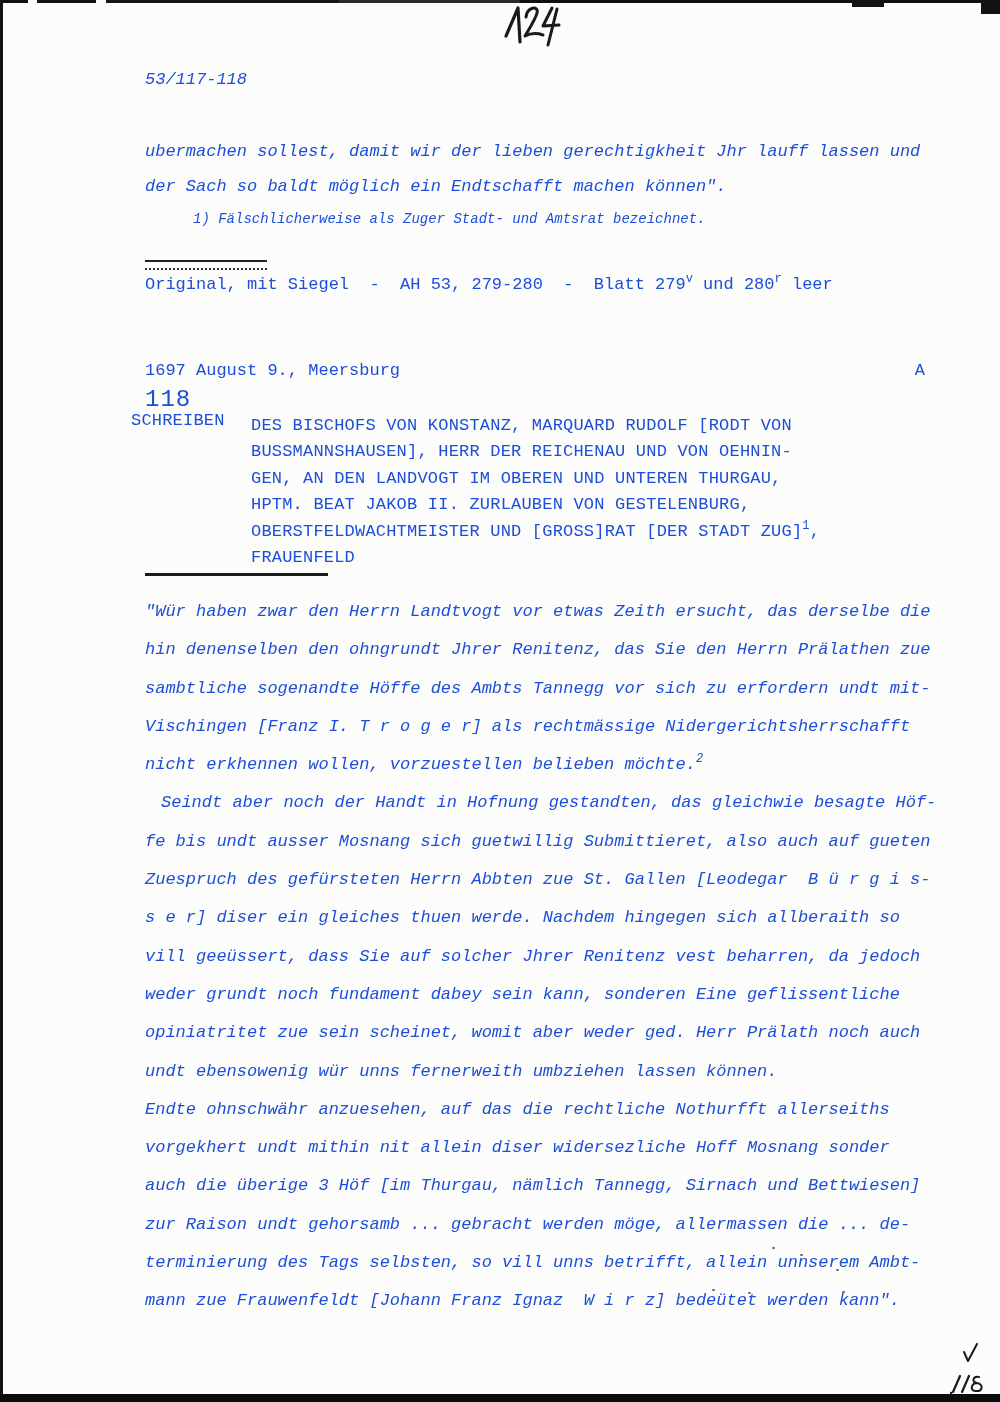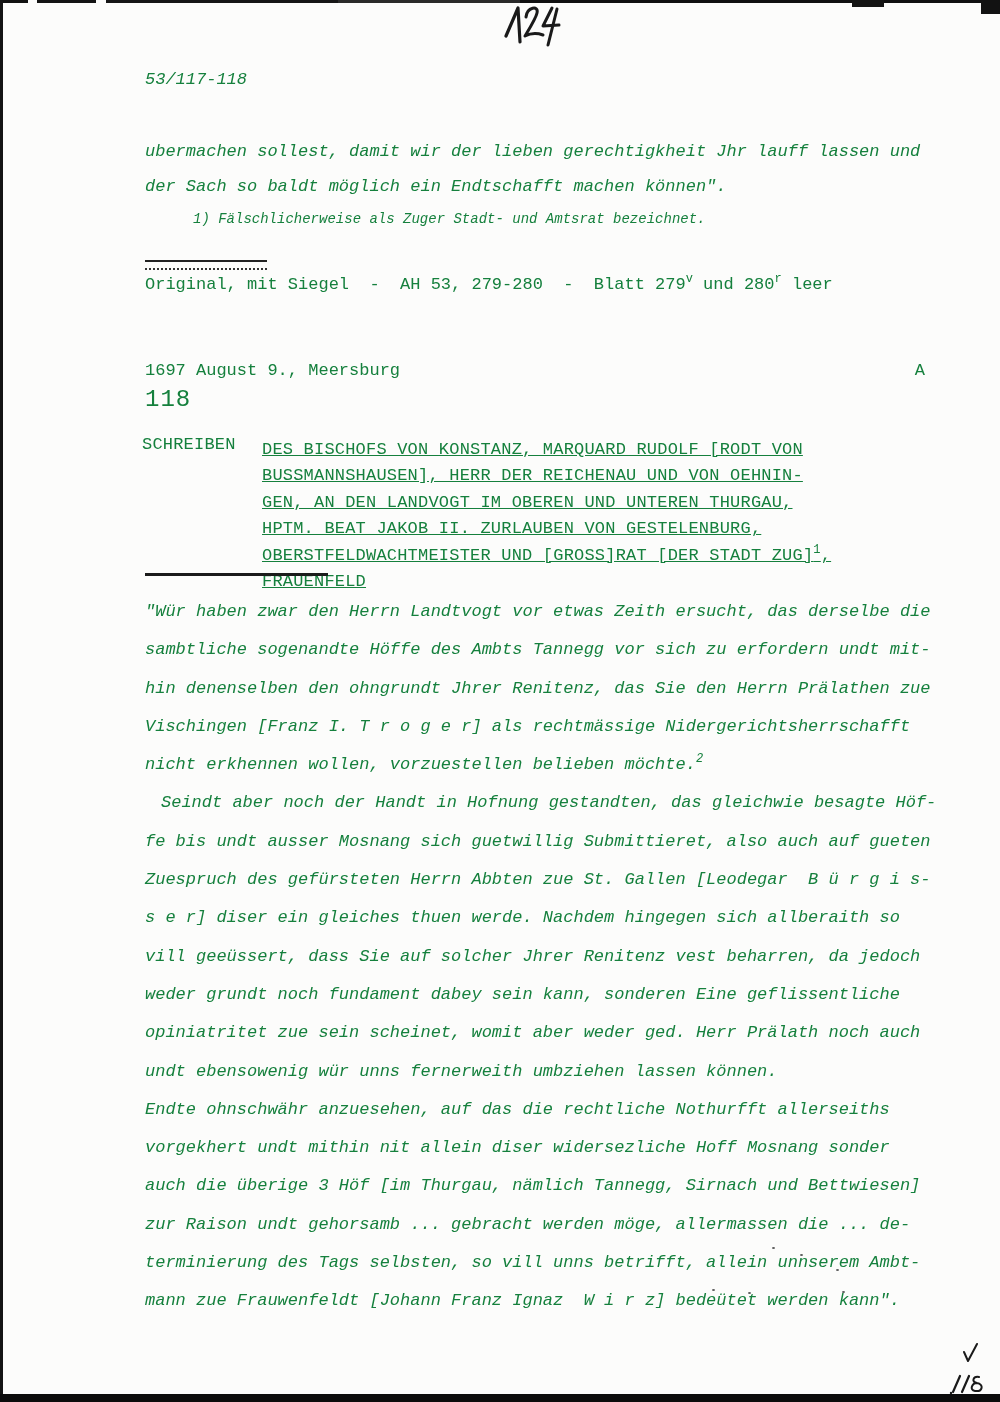--- a/index.html
+++ b/index.html
@@ -1,19 +1,19 @@
 <!DOCTYPE html>
 <html><head>
 <meta charset="utf-8">
 <style>
   html,body{margin:0;padding:0;background:#ffffff;}
   .page{
     position:relative;width:1000px;height:1402px;background:#fcfcfb;
     font-family:"Liberation Mono","DejaVu Sans Mono",monospace;
-    color:#15803d;overflow:hidden;
+    color:#1d4ed8;overflow:hidden;
   }
   .abs{position:absolute;}
   .it{font-style:italic;}
   .ws{white-space:pre;}
 
   
   .edge-left{left:0;top:0;width:3px;height:1402px;background:#141414;}
   .edge-bottom{left:0;top:1394px;width:1000px;height:8px;background:#0c0c0c;}
   .edge-top{left:0;top:0;width:1000px;height:3px;
     background:linear-gradient(90deg,#111 0 28px,transparent 28px 37px,#131313 37px 96px,
@@ -29,23 +29,23 @@
     border-top:2px solid #222;border-bottom:2px dotted #333;}
   .rule-long{left:145px;top:573px;width:183px;height:3px;background:#1b1b1b;}
 
   .source-line{left:145px;top:272px;font-size:17px;}
   sup{font-size:12px;vertical-align:7px;}
 
   .entry-no{left:145px;top:342px;width:770px;text-align:left;font-size:24px;letter-spacing:1px;margin-top:44px;}
   .date-row{left:145px;top:361px;width:780px;display:flex;justify-content:space-between;
     font-size:17px;padding-right:30px;}
 
-  .heading{left:142px;top:410px;font-size:17px;line-height:21.4px;letter-spacing:.2px;margin-top:24px;}
+  .heading{left:131px;top:410px;font-size:17px;line-height:21.4px;letter-spacing:.2px;}
   .heading-label{position:absolute;left:0;top:0;}
-  .heading-lines{margin-left:120px;text-decoration:underline;}
+  .heading-lines{margin-left:120px;}
 
   .quote{left:145px;top:590px;font-size:17px;line-height:32.3px;}
   .quote .ind{padding-left:8px;margin-left:8px;}
 
   .speck{position:absolute;width:3px;height:2px;background:#5a5a5a;border-radius:50%;}
   svg.hw{position:absolute;overflow:visible;}
   svg.hw path, svg.hw polyline{fill:none;stroke:#1a1a1a;stroke-linecap:round;stroke-linejoin:round;}
 </style>
 </head>
 <body>
@@ -96,22 +96,22 @@
       <div><span class="ws">HPTM. BEAT JAKOB II. ZURLAUBEN VON GESTELENBURG,</span><sup></sup><span class="ws"></span></div>
       <div><span class="ws">OBERSTFELDWACHTMEISTER UND [GROSS]RAT [DER STADT ZUG]</span><sup>1</sup><span class="ws">,</span></div>
       <div><span class="ws">FRAUENFELD</span><sup></sup><span class="ws"></span></div>
     </div>
   </div>
 
   <div class="abs rule-long"></div>
 
   <div class="abs it quote">
     <div><span class="ws">"Wür haben zwar den Herrn Landtvogt vor etwas Zeith ersucht, das derselbe die</span><sup></sup><span class="ws"></span></div>
+    <div><span class="ws">hin denenselben den ohngrundt Jhrer Renitenz, das Sie den Herrn Prälathen zue</span><sup></sup><span class="ws"></span></div>
     <div><span class="ws">sambtliche sogenandte Höffe des Ambts Tannegg vor sich zu erfordern undt mit-</span><sup></sup><span class="ws"></span></div>
-    <div><span class="ws">hin denenselben den ohngrundt Jhrer Renitenz, das Sie den Herrn Prälathen zue</span><sup></sup><span class="ws"></span></div>
     <div><span class="ws">Vischingen [Franz I. T r o g e r] als rechtmässige Nidergerichtsherrschafft</span><sup></sup><span class="ws"></span></div>
     <div><span class="ws">nicht erkhennen wollen, vorzuestellen belieben möchte.</span><sup>2</sup><span class="ws"></span></div>
     <div class="ind"><span class="ws">Seindt aber noch der Handt in Hofnung gestandten, das gleichwie besagte Höf-</span><sup></sup><span class="ws"></span></div>
     <div><span class="ws">fe bis undt ausser Mosnang sich guetwillig Submittieret, also auch auf gueten</span><sup></sup><span class="ws"></span></div>
     <div><span class="ws">Zuespruch des gefürsteten Herrn Abbten zue St. Gallen [Leodegar  B ü r g i s-</span><sup></sup><span class="ws"></span></div>
     <div><span class="ws">s e r] diser ein gleiches thuen werde. Nachdem hingegen sich allberaith so</span><sup></sup><span class="ws"></span></div>
     <div><span class="ws">vill geeüssert, dass Sie auf solcher Jhrer Renitenz vest beharren, da jedoch</span><sup></sup><span class="ws"></span></div>
     <div><span class="ws">weder grundt noch fundament dabey sein kann, sonderen Eine geflissentliche</span><sup></sup><span class="ws"></span></div>
     <div><span class="ws">opiniatritet zue sein scheinet, womit aber weder ged. Herr Prälath noch auch</span><sup></sup><span class="ws"></span></div>
     <div><span class="ws">undt ebensowenig wür unns fernerweith umbziehen lassen können.</span><sup></sup><span class="ws"></span></div>

